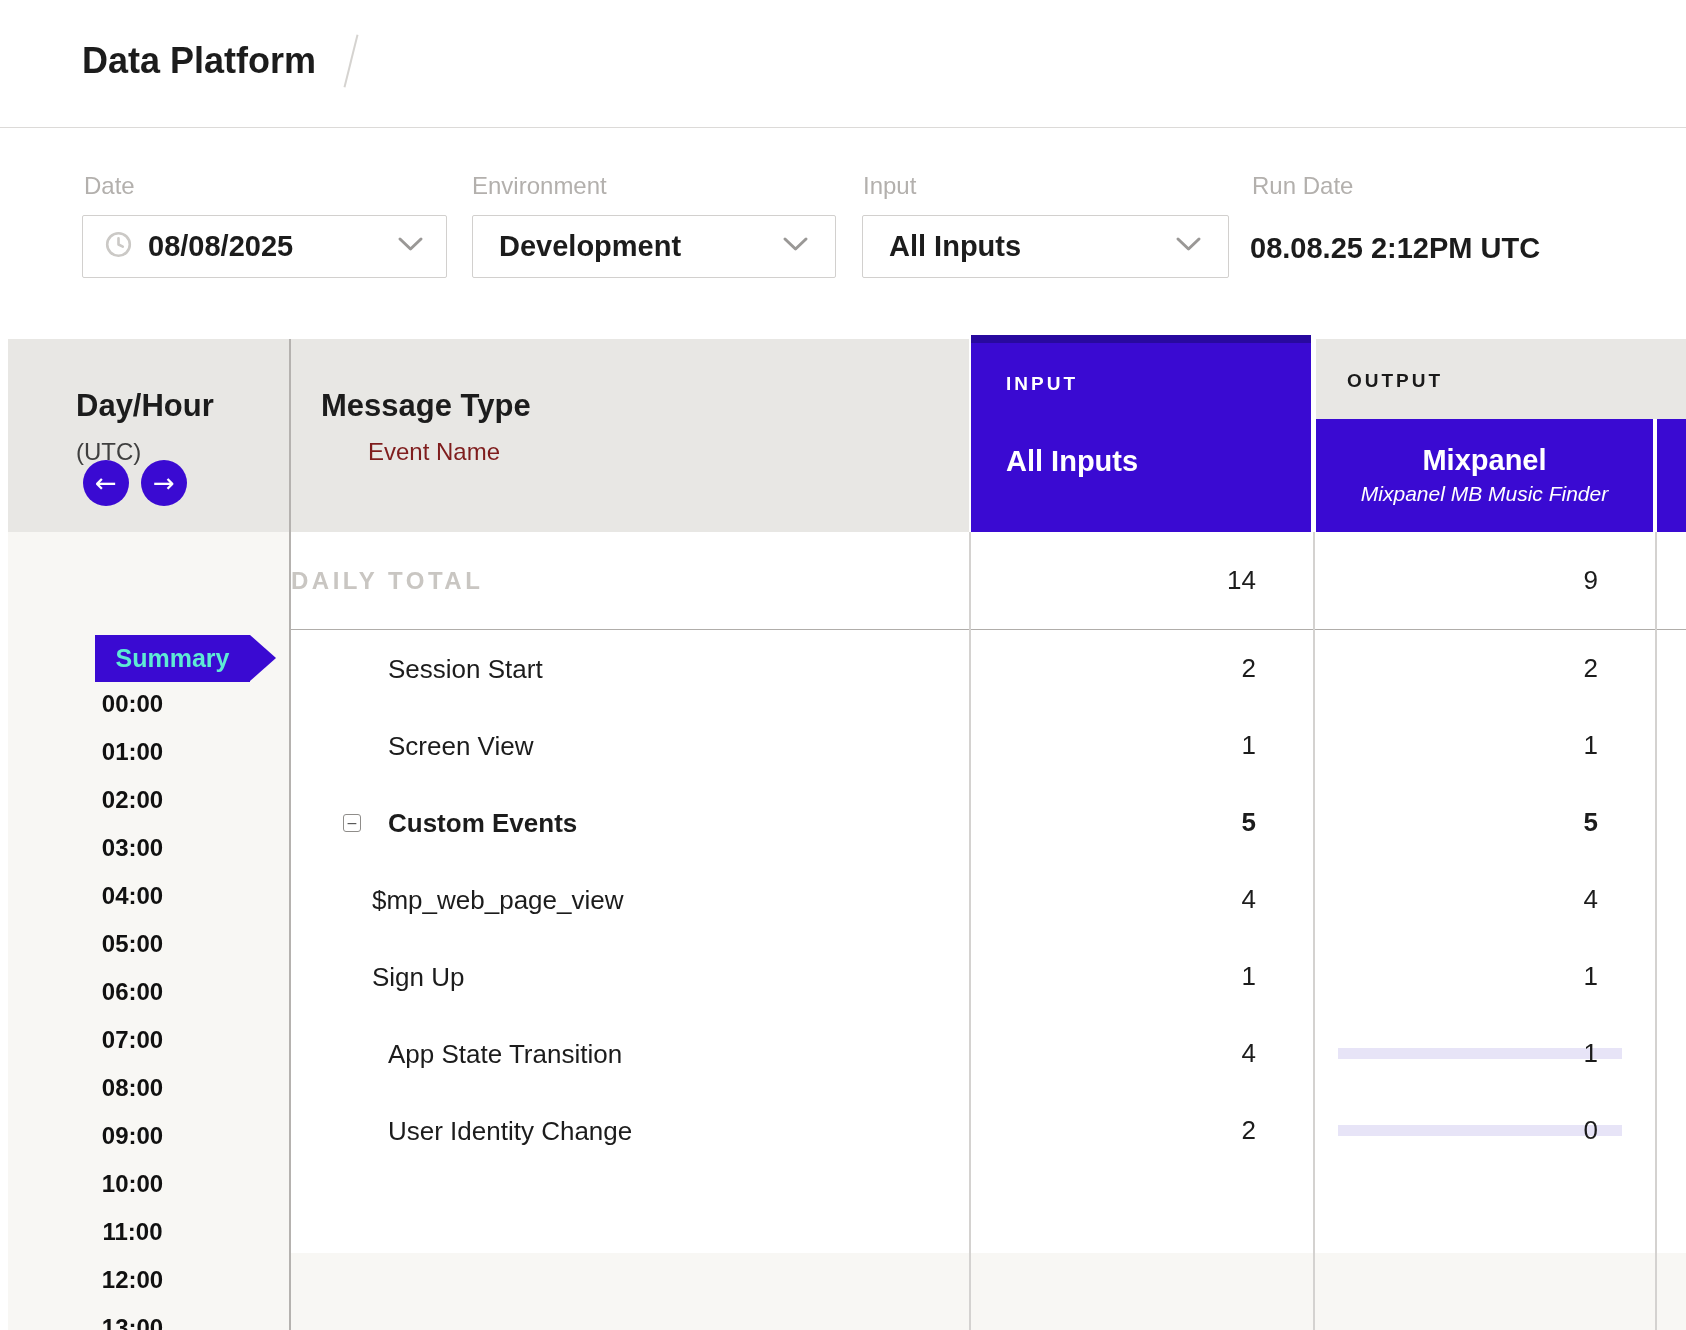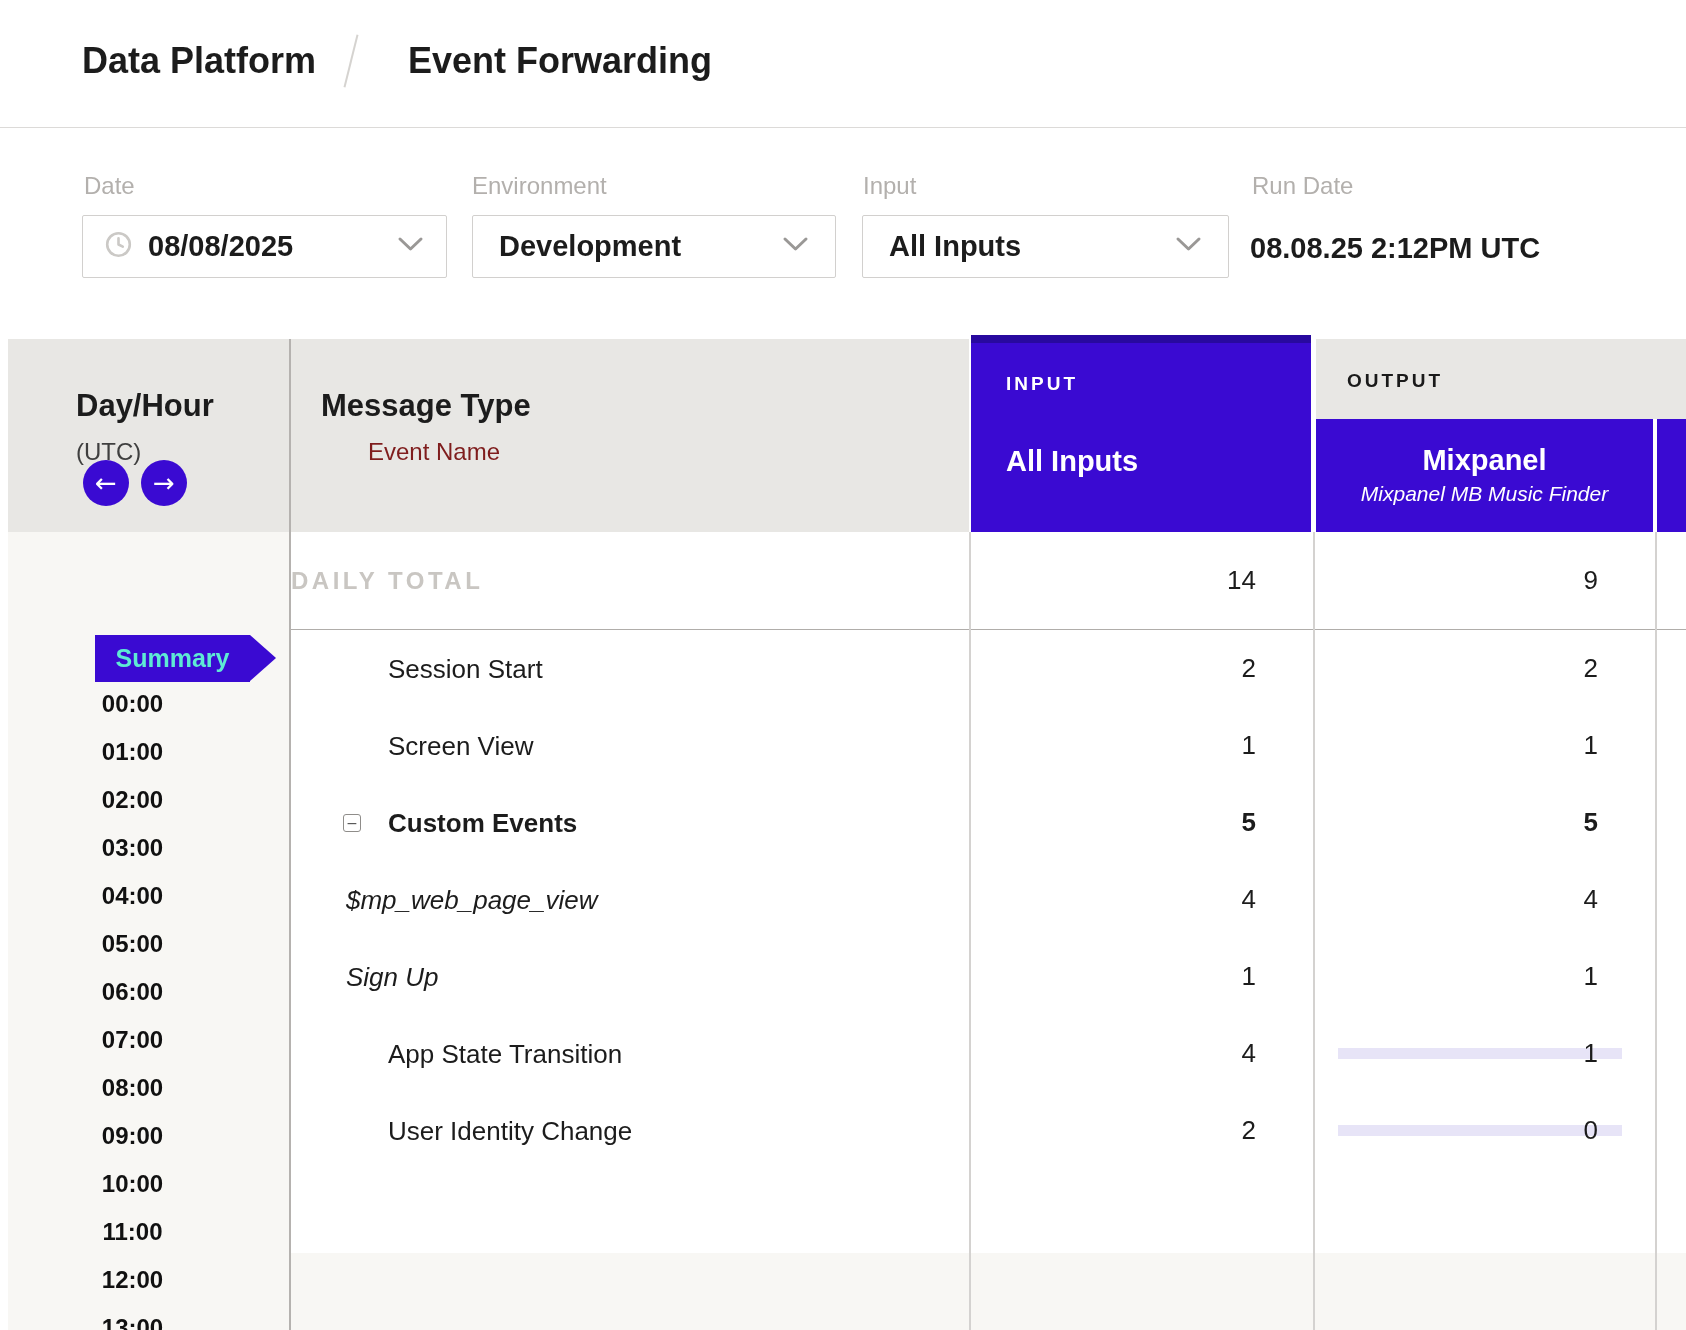--- a/index.html
+++ b/index.html
@@ -64,21 +64,21 @@
   .gap.a { left:969px; top:339px; width:2px; height:193px; }
   .gap.b { left:1311px; top:339px; width:5px; height:193px; }
   .gap.c { left:1653px; top:419px; width:4px; height:113px; }
 
   
   .body-rows { position:absolute; left:291px; top:532px; width:1395px; z-index:1; }
   .dt-row { height:98px; display:flex; align-items:center; border-bottom:1px solid #b0adaa; }
   .dt-label { width:680px; font-size:24px; font-weight:700; letter-spacing:3.5px; color:#c9c6c2; }
   .row { height:77px; display:flex; align-items:center; }
   .c-label { width:680px; padding-left:97px; font-size:26px; position:relative; line-height:30px; }
-  .row.child .c-label { padding-left:55px;font-style:italic; }
+  .row.child .c-label { padding-left:81px; }
   .row.bold .c-label, .row.bold .c-in, .row.bold .c-out { font-weight:700; }
   .c-in  { width:343px; text-align:right; padding-right:58px; font-size:26px; }
   .c-out { width:342px; text-align:right; padding-right:58px; font-size:26px; position:relative; }
   .c-out .num, .c-in .num { position:relative; z-index:2; }
   .hl-bg { position:absolute; left:24px; right:34px; top:10px; bottom:10px; background:#e7e4f7; z-index:1; }
   .expander {
     position:absolute; left:52px; top:50%; transform:translateY(-50%);
     width:18px; height:18px; border:1px solid #8f8d8a; border-radius:3px; background:transparent;
     font-size:14px; line-height:16px; text-align:center; color:#555; cursor:pointer; padding:0;
     font-family:"DejaVu Sans", sans-serif;
@@ -105,21 +105,20 @@
   .sep.s3 { left:1313px; top:532px; width:2px; height:798px; background:#d4d2d0; }
   .sep.s4 { left:1655px; top:532px; width:2px; height:798px; background:#d4d2d0; }
 </style>
 </head>
 <body>
 
 <div class="screen">
 
   <div class="crumb-section">Data Platform</div>
   <div class="crumb-slash"></div>
-  <div class="crumb-page">Event Forwarding</div>
   <div class="topbar-divider"></div>
 
   <div class="f-label date">Date</div>
   <div class="f-label env">Environment</div>
   <div class="f-label input">Input</div>
   <div class="f-label run">Run Date</div>
 
   <div class="f-box date">
     <span>
       <svg width="27" height="27" viewBox="0 0 27 27">

